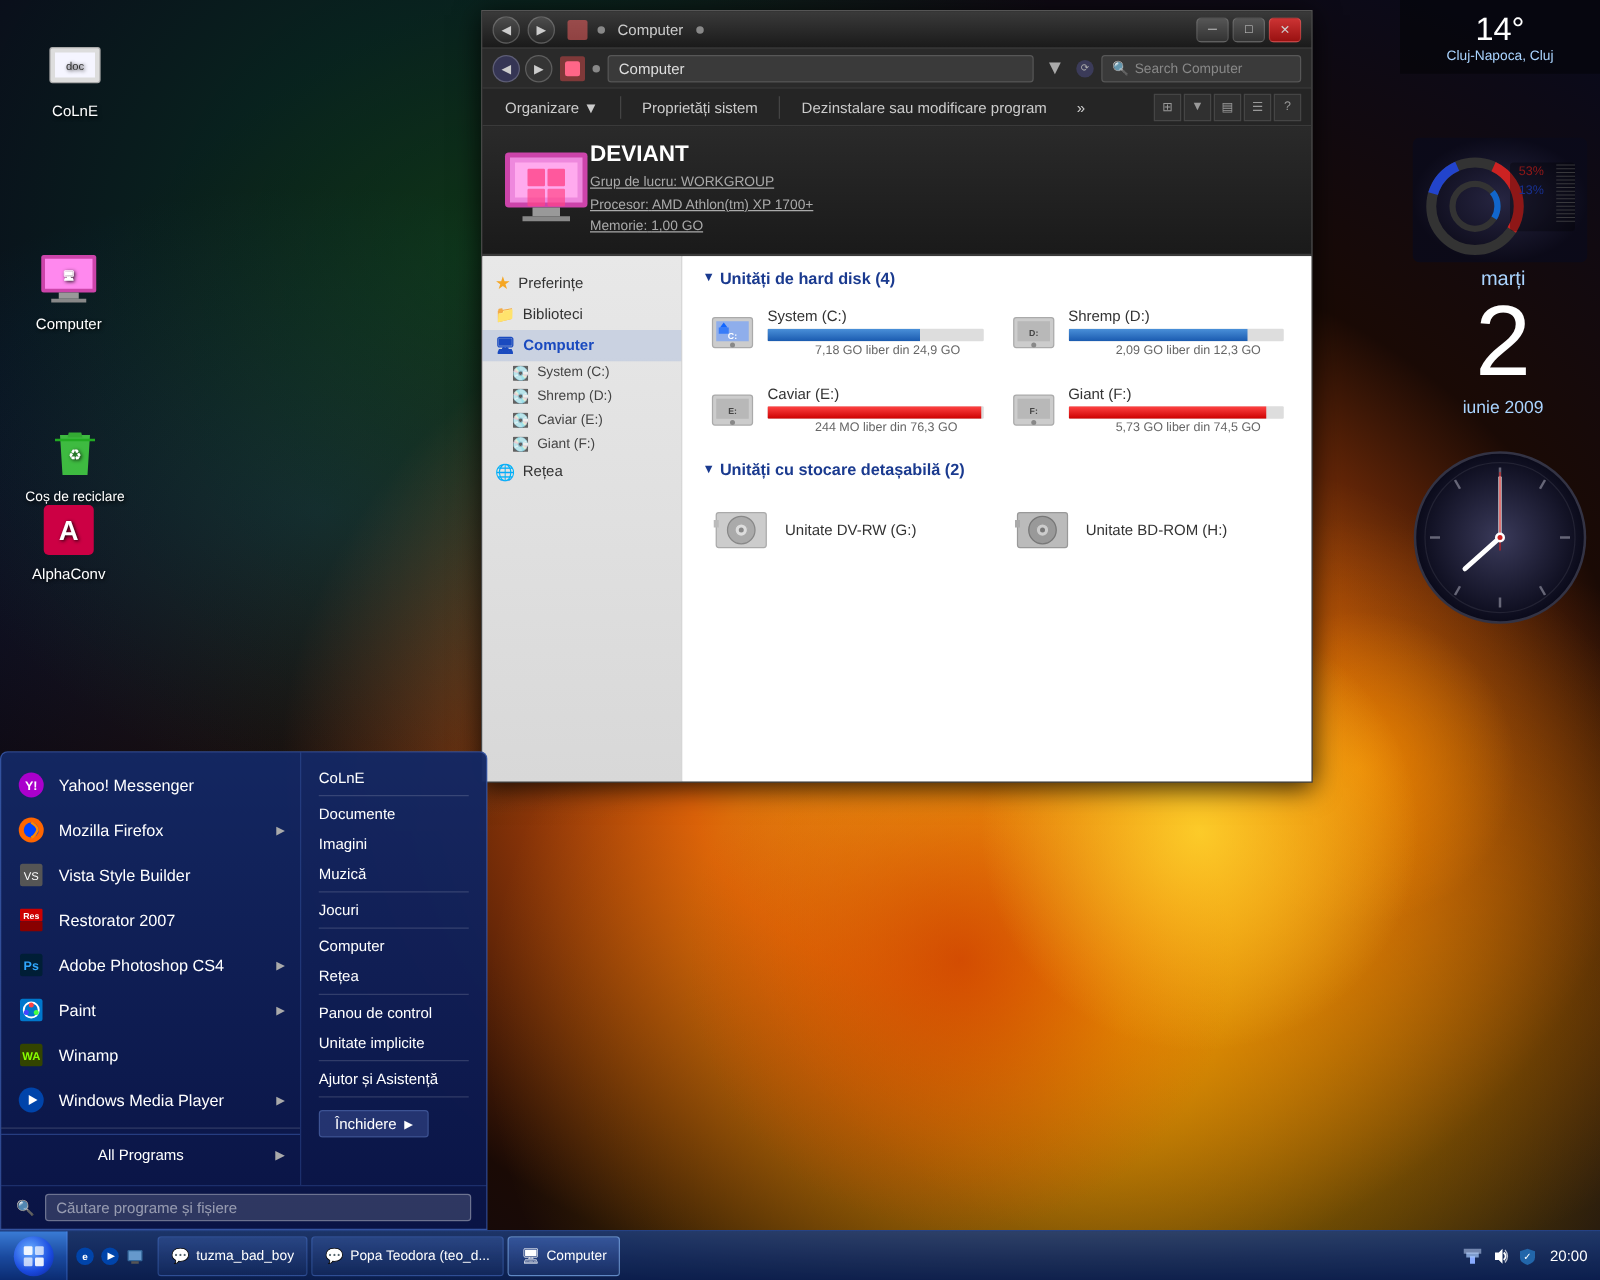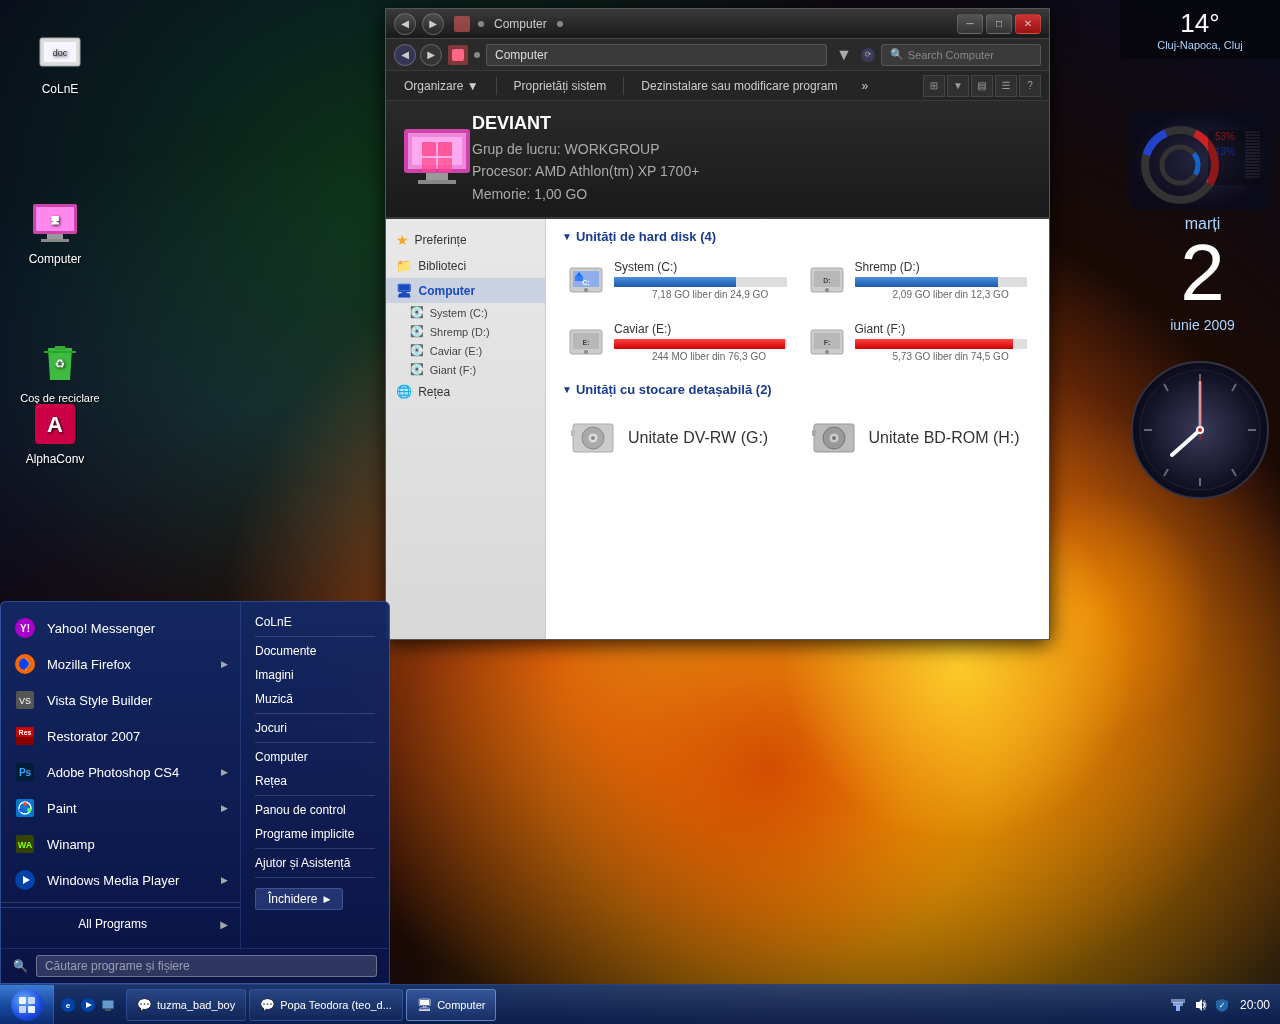--- a/index.html
+++ b/index.html
@@ -369,23 +369,24 @@
     }
 
     .computer-name {
       font-size: 18px;
       font-weight: 600;
       color: white;
       margin-bottom: 4px;
     }
 
     .computer-detail {
-      font-size: 14px;
+      font-size: 11px;
       color: #aaa;
       line-height: 1.6;
+      text-decoration: underline;
     }
 
     
     .win-sidebar {
       width: 160px;
       background: linear-gradient(to bottom, #e8e8e8, #d8d8d8);
       padding: 8px 0;
       flex-shrink: 0;
       border-right: 1px solid #ccc;
     }
@@ -634,21 +635,21 @@
     .removable-item {
       display: flex;
       align-items: center;
       gap: 10px;
       padding: 6px;
       cursor: pointer;
       border-radius: 3px;
     }
 
     .removable-name {
-      font-size: 16px;
+      font-size: 12px;
       color: #333;
     }
 
     
     .section-collapse-arrow {
       font-size: 10px;
       cursor: pointer;
     }
   </style>
 </head>
@@ -1167,21 +1168,21 @@
         <span>Computer</span>
       </div>
       <div class="start-menu-right-item">
         <span>Rețea</span>
       </div>
       <div class="start-menu-separator" style="margin:2px 14px;"></div>
       <div class="start-menu-right-item">
         <span>Panou de control</span>
       </div>
       <div class="start-menu-right-item">
-        <span>Programe implicite</span>
+        <span>Unitate implicite</span>
       </div>
       <div class="start-menu-separator" style="margin:2px 14px;"></div>
       <div class="start-menu-right-item">
         <span>Ajutor și Asistență</span>
       </div>
       <div class="start-menu-separator" style="margin:2px 14px;"></div>
 
       <div style="padding:4px 14px;display:flex;align-items:center;justify-content:space-between;margin-top:6px;">
         <div style="background:rgba(60,80,150,0.5);border:1px solid rgba(100,130,200,0.4);border-radius:3px;padding:3px 12px;color:white;font-size:12px;cursor:pointer;display:flex;align-items:center;gap:6px;">
           <span>Închidere</span>

